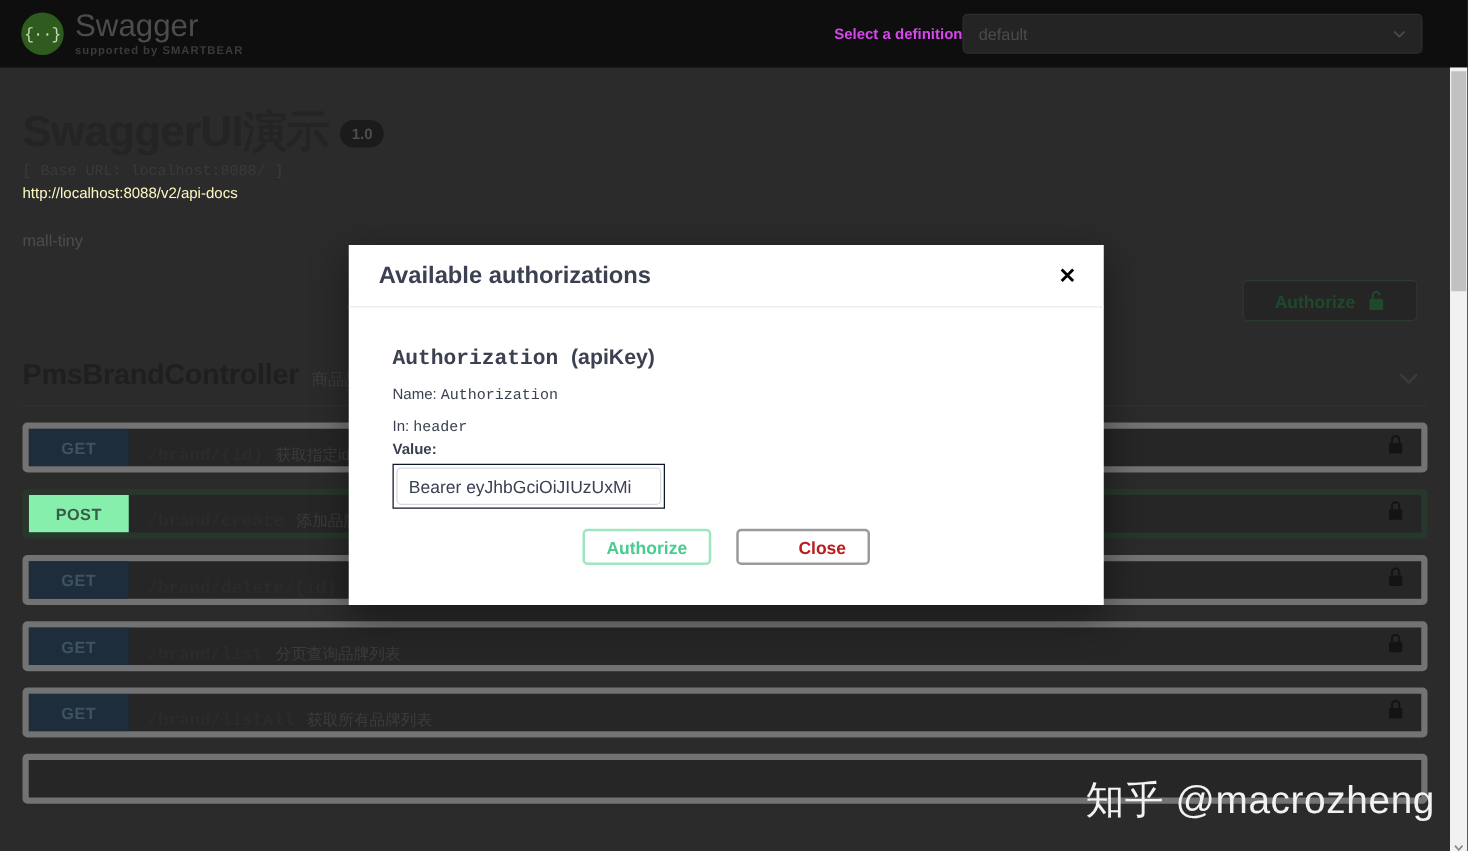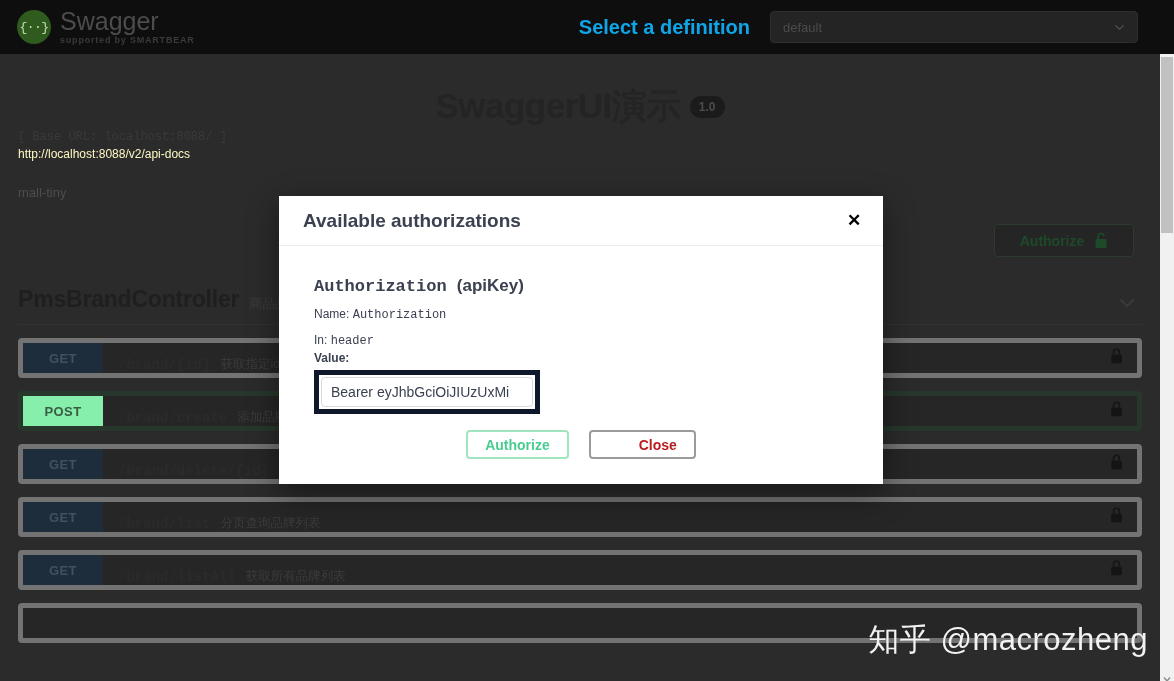--- a/index.html
+++ b/index.html
@@ -31,35 +31,35 @@
   }
   .logo-sub {
     font-size: 9px; color: #3b3b3b; letter-spacing: 0.8px; margin-top: 2px;
     font-weight: 700;
   }
   .def-area {
     position: absolute; right: 36px; top: 11px;
     display: flex; align-items: center;
   }
   .def-label {
-    color: #0ea5e9; font-size: 20px; font-weight: 700; margin-right: 20px;
+    color: #d946ef; font-size: 12px; font-weight: 700; margin-right: 0;
   }
   .def-select {
     width: 368px; height: 32px; background: #242424;
     border: 1px solid #2e2e2e; border-radius: 4px;
     display: flex; align-items: center; justify-content: space-between;
     padding: 0 12px; color: #4b4b4b; font-size: 13px;
   }
   .chev-sm { width: 11px; height: 11px; display:block; }
 
   
   .content { position: absolute; top: 54px; left: 0; width: 1160px; }
 
   .info-block { padding: 34px 18px 0 18px; }
-  .title-row { display: flex; align-items: center; justify-content: center; }
+  .title-row { display: flex; align-items: center; }
   .api-title {
     font-size: 35px; font-weight: 700; color: #242424; letter-spacing: -0.5px;
     line-height: 1;
   }
   .version-badge {
     margin-left: 9px; margin-top: 3px;
     background: #1b1b1b; color: #4d4d4d;
     font-size: 12px; font-weight: 700;
     padding: 4px 9px; border-radius: 57px;
   }
@@ -159,21 +159,21 @@
   }
   .meta-line .mono {
     font-family: "Liberation Mono", "DejaVu Sans Mono", monospace;
   }
   .value-label {
     margin-top: 3px; font-size: 12px; font-weight: 700; color: #3b4151;
   }
   .value-box {
     margin-top: 5px;
     display: inline-block;
-    border: 5px solid #0f172a;
+    border: 1px solid #0f172a;
     padding: 2px;
   }
   .value-input {
     width: 212px; height: 30px;
     border: 1px solid #d9d9d9; border-radius: 4px;
     background: #fff; padding: 0 9px;
     font-size: 14px; color: #3b4151;
     font-family: "Liberation Sans", sans-serif;
     outline: none;
   }

